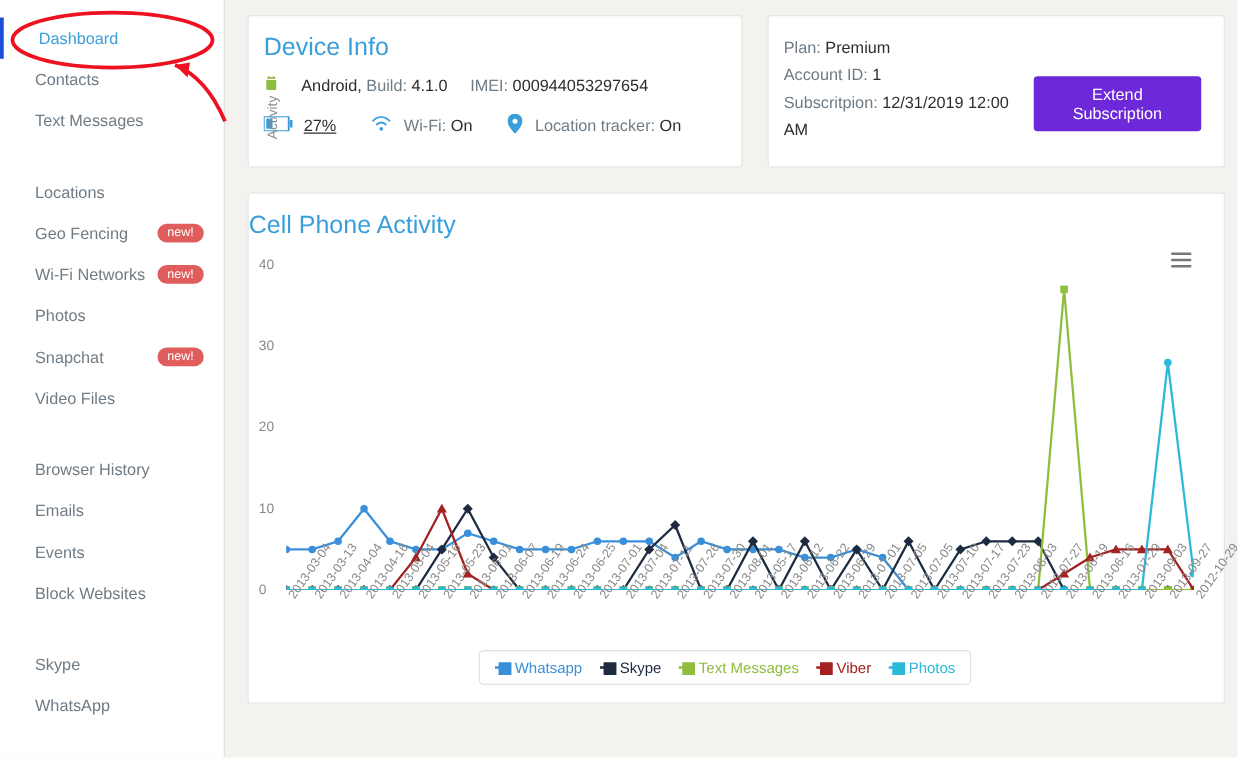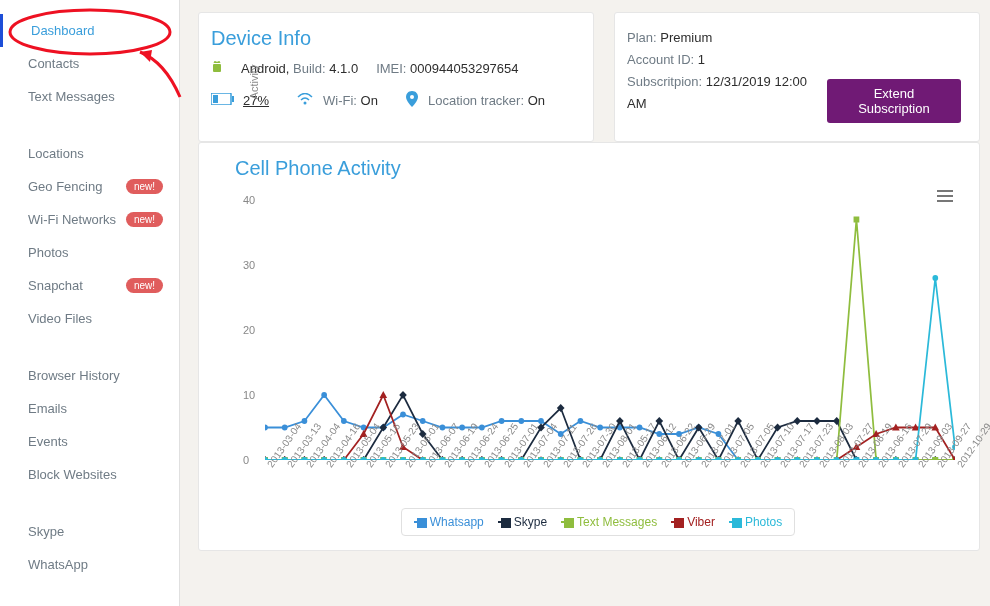--- a/index.html
+++ b/index.html
@@ -60,35 +60,36 @@
   .card h2 {
     color: #3a9edb;
     font-weight: 400;
     font-size: 20px;
     margin-bottom: 10px;
   }
   .device-row { display: flex; align-items: center; gap: 18px; margin-top: 6px; }
   .device-label { color: #6f7b85; font-size: 13px; }
   .device-val { color: #2d2d2d; }
   .extend-btn {
-    background: #701a75;
+    background: #6d28d9;
     color: #fff;
     border: none;
     border-radius: 3px;
     padding: 7px 10px;
     font-size: 13px;
     cursor: pointer;
-    margin-top: 52px;
+    margin-top: 34px;
   }
 
   .chart-card {
+    margin-top: 20px;
     background: #fff;
     border: 1px solid #e6e6e6;
     border-radius: 3px;
-    padding: 14px 18px 14px 36px;
+    padding: 14px 18px 14px 0;
     position: relative;
   }
   .chart-card h2 {
     color: #3a9edb;
     font-weight: 400;
     font-size: 20px;
     margin-bottom: 6px;
   }
   .chart-menu {
     position: absolute; right: 26px; top: 44px;

